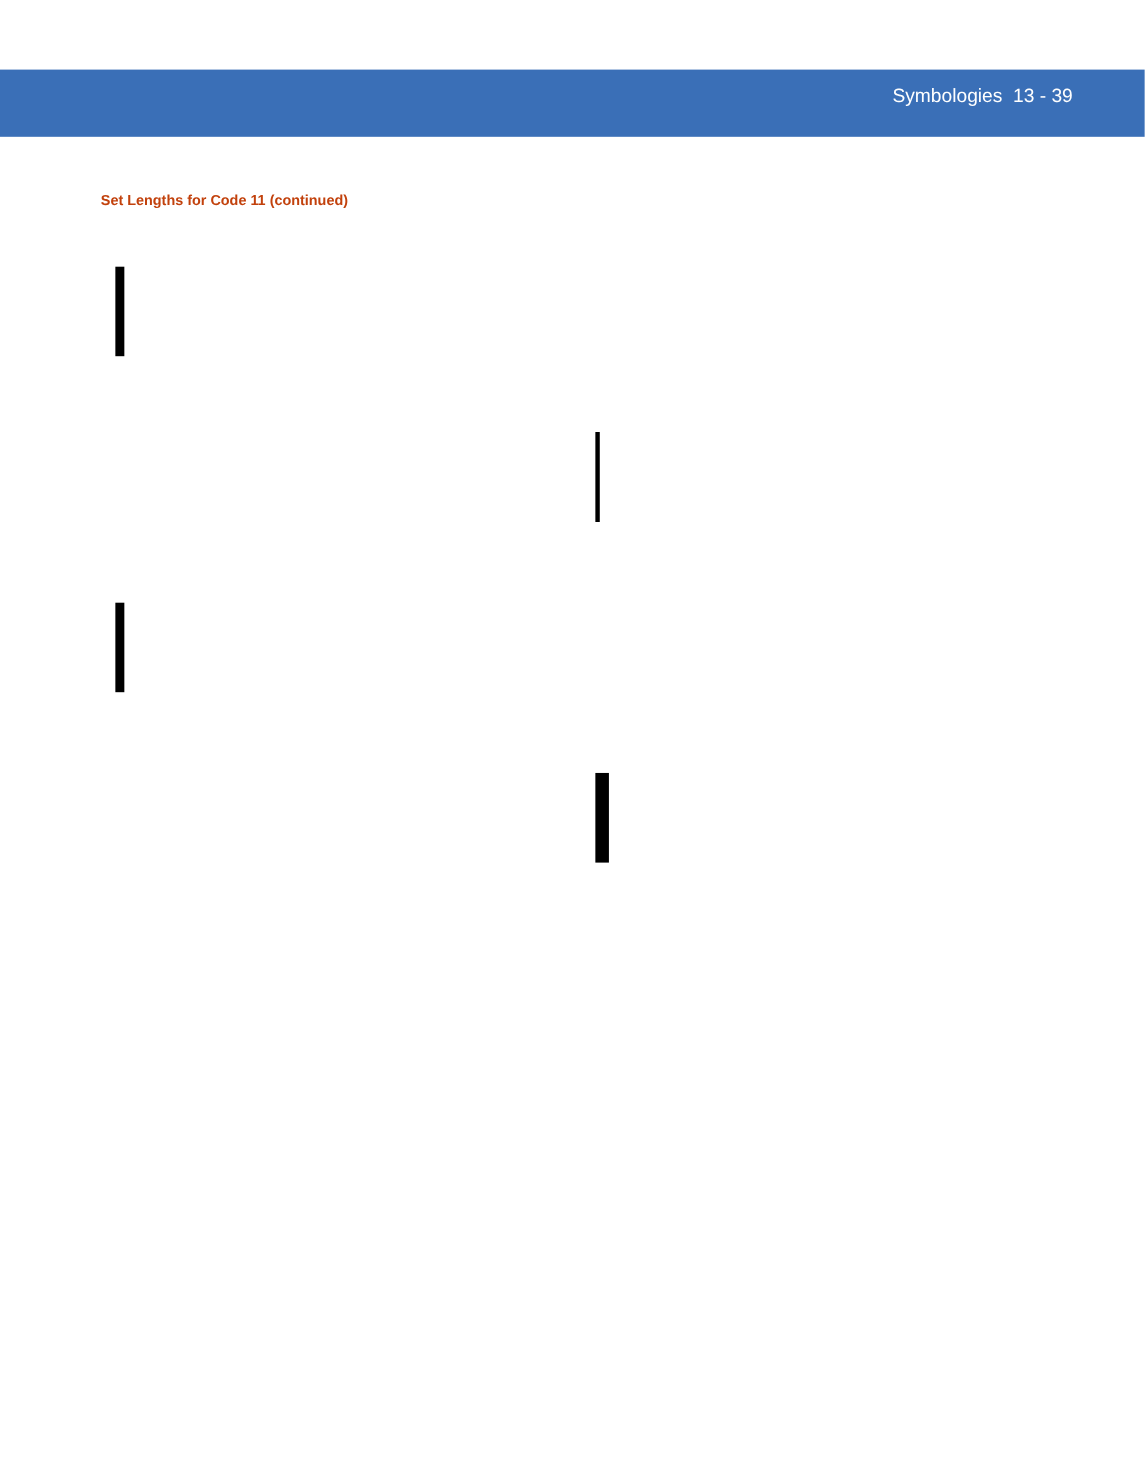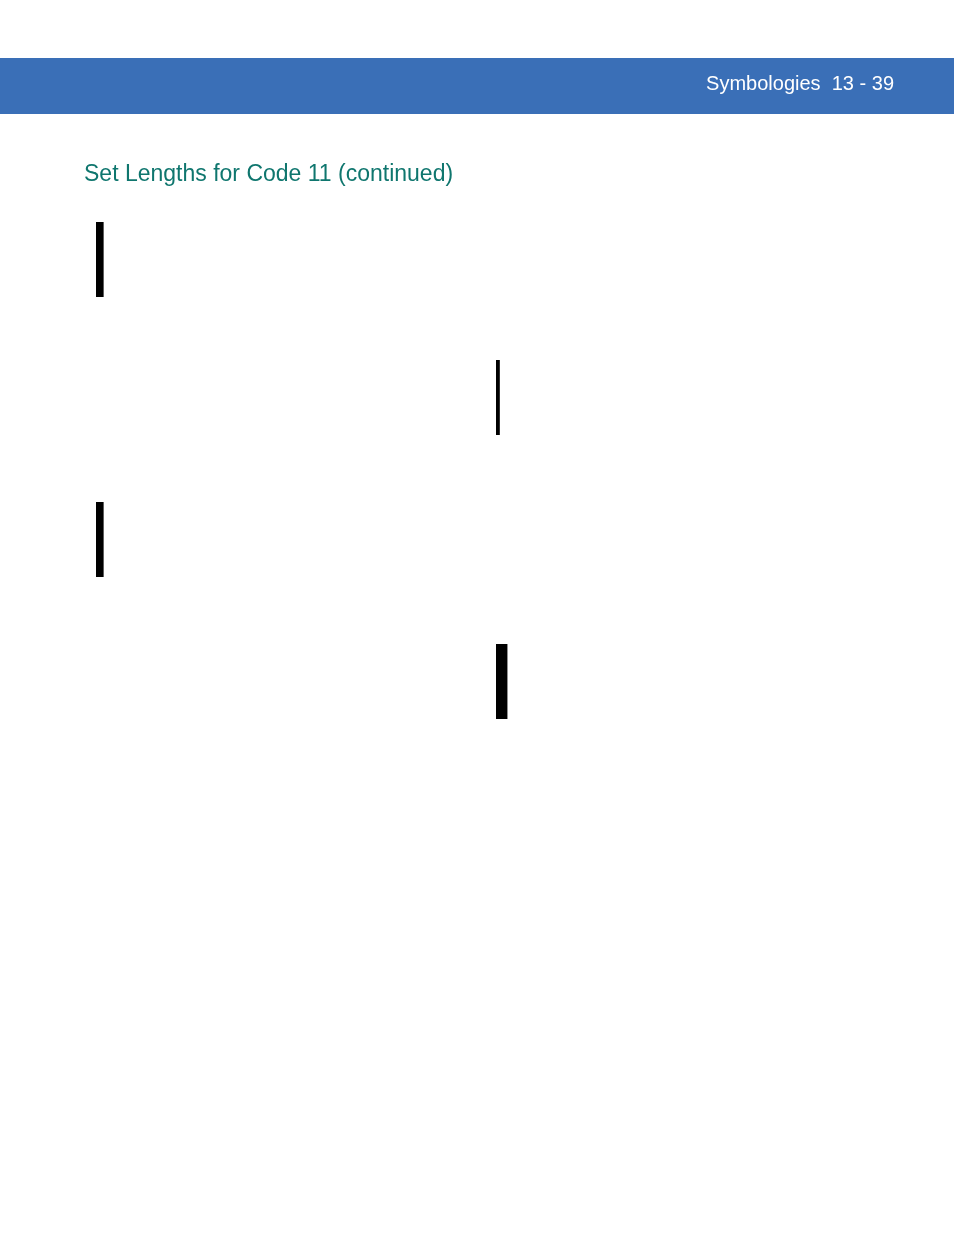--- a/index.html
+++ b/index.html
@@ -1,19 +1,19 @@
 <!DOCTYPE html>
 <html><head>
 <meta charset="utf-8">
 <style>
   html,body{margin:0;padding:0;background:#fff;font-family:Arial,Helvetica,sans-serif}
   .page{width:954px;height:1235px;position:relative;background:#fff}
   .header-band{position:absolute;top:58px;left:0;right:0;height:56px;background:#3a6fb7}
-  .header-text{position:absolute;top:72px;right:60px;color:#fff;font-size:20px}
-  .section-title{position:absolute;top:160px;left:84px;font-weight:normal;font-size:23px;color:#0f766e}
+  .header-text{position:absolute;top:72px;right:60px;color:#fff;font-size:16px}
+  .section-title{position:absolute;top:160px;left:84px;font-weight:bold;font-size:12px;color:#c2410c}
   .barcode{position:absolute}
   .barcode svg{display:block}
 </style>
 </head>
 <body>
 
 <div class="page">
   <div class="header-band"></div>
   <div class="header-text">
     <span>Symbologies</span>&nbsp;&nbsp;<span>13 - 39</span>

